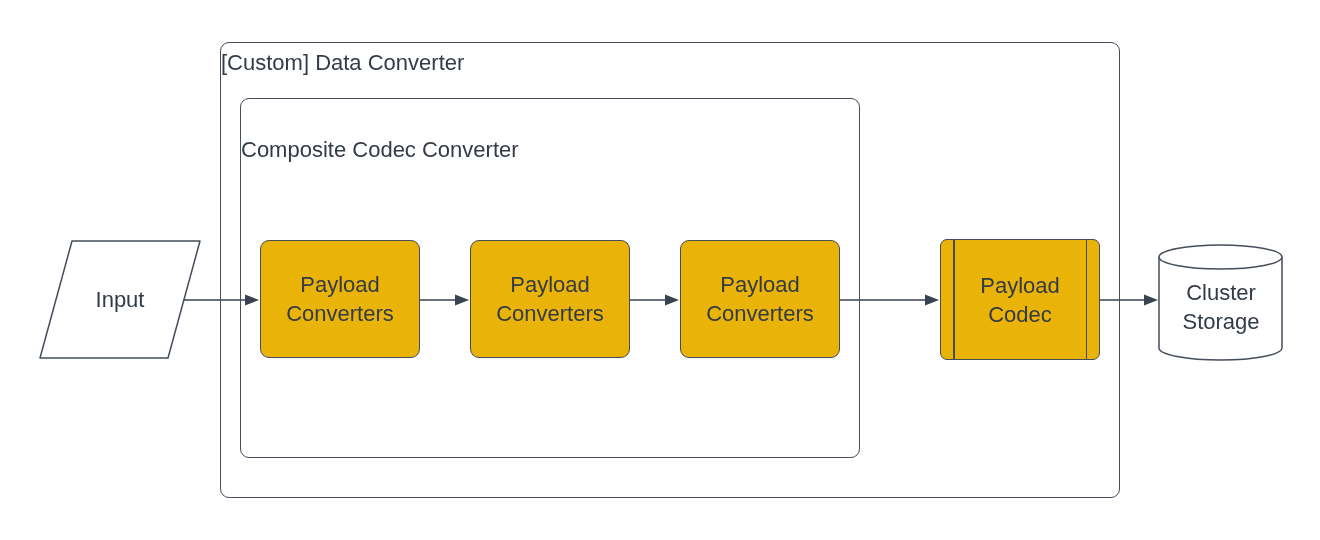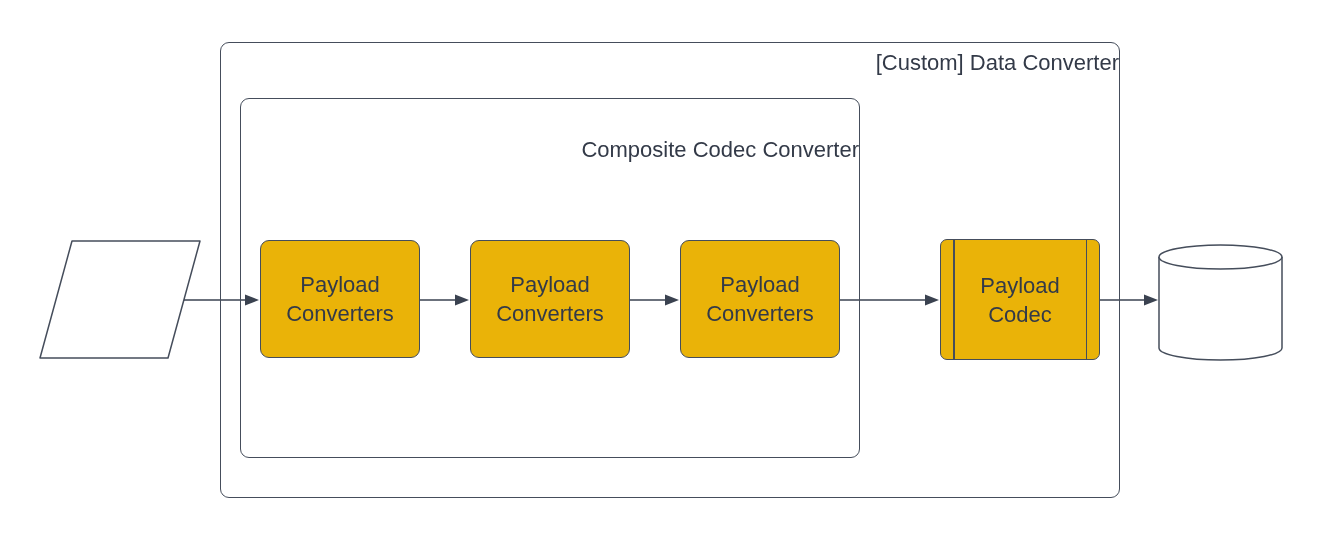--- a/index.html
+++ b/index.html
@@ -41,21 +41,21 @@
     font-size: 22px;
     line-height: 29px;
     text-align: center;
     white-space: pre-line;
     color: #333a48;
   }
   .container-title {
     position: absolute;
     left: 0;
     width: 100%;
-    text-align: right;
+    text-align: left;
     font-size: 22px;
     line-height: 26px;
     color: #333a48;
   }
   .outer-box   { left: 220px; top: 42px;  width: 900px; height: 456px; }
   .outer-title { top: 7px; }
   .inner-box   { left: 240px; top: 98px;  width: 620px; height: 360px; }
   .inner-title { top: 38px; }
   .pc-box      { top: 240px; width: 160px; height: 118px; }
   .pc-1        { left: 260px; }
@@ -123,20 +123,23 @@
   </svg>
 
   <div class="box container-box outer-box">
     <div class="container-title outer-title">[Custom] Data Converter</div>
   </div>
 
   <div class="box container-box inner-box">
     <div class="container-title inner-title">Composite Codec Converter</div>
   </div>
 
+  <div class="float-label input-label">
+    <span class="node-label">Input</span>
+  </div>
 
   <div class="box node-box pc-box pc-1">
     <span class="node-label">Payload
 Converters</span>
   </div>
   <div class="box node-box pc-box pc-2">
     <span class="node-label">Payload
 Converters</span>
   </div>
   <div class="box node-box pc-box pc-3">
@@ -144,14 +147,18 @@
 Converters</span>
   </div>
 
   <div class="box node-box codec-box">
     <span class="codec-bar codec-bar-left"></span>
     <span class="node-label">Payload
 Codec</span>
     <span class="codec-bar codec-bar-right"></span>
   </div>
 
+  <div class="float-label cylinder-label">
+    <span class="node-label">Cluster
+Storage</span>
+  </div>
 
 </div>
 
 </body></html>

